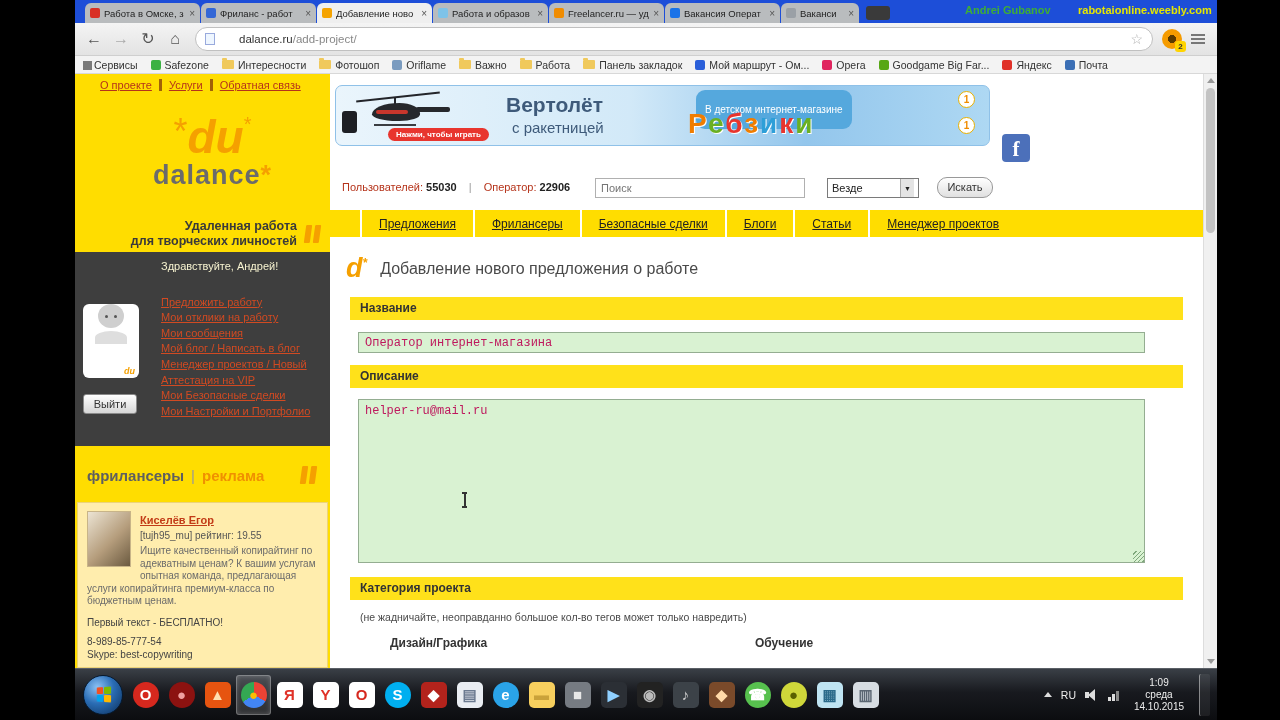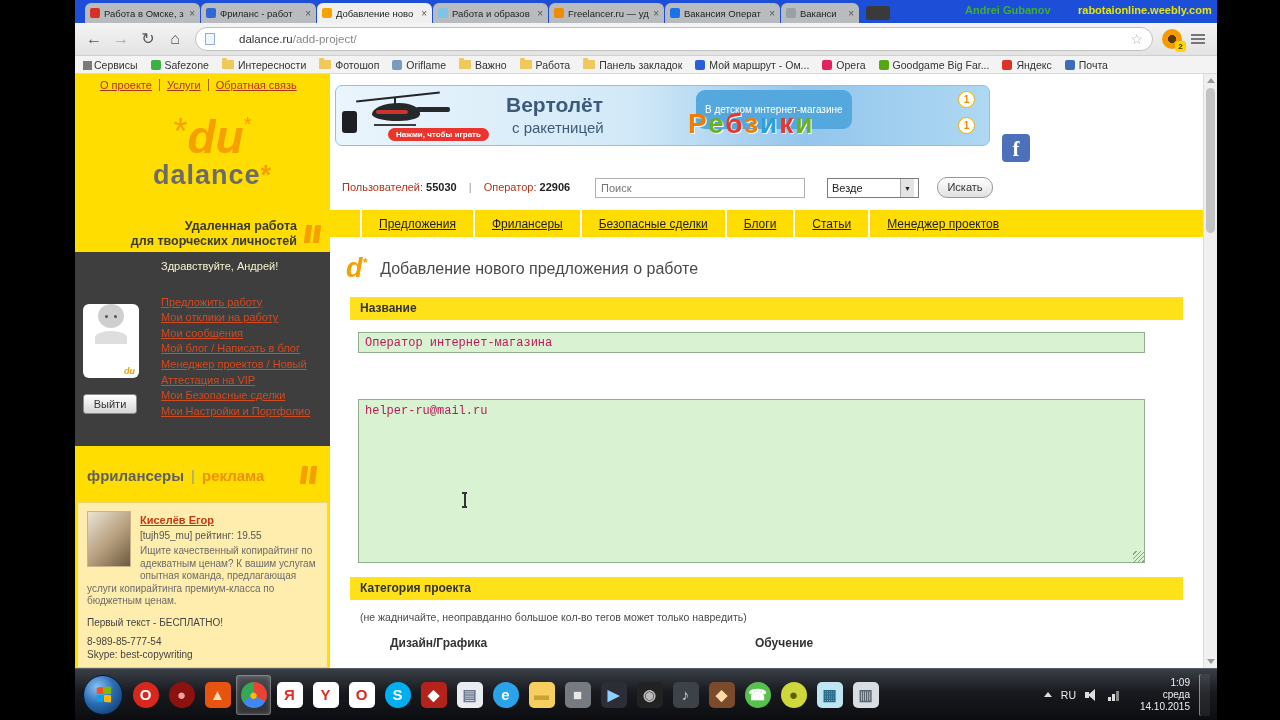--- a/index.html
+++ b/index.html
@@ -48,21 +48,21 @@
   .vscroll{position:absolute;right:0;top:74px;width:14px;height:594px;background:#f0f0f0;border-left:1px solid #ddd}
   .vthumb{position:absolute;left:2px;top:14px;width:9px;height:145px;background:#c3c3c3;border-radius:5px}
   .sbtn{position:absolute;left:3px;width:0;height:0;border-left:4px solid transparent;border-right:4px solid transparent}
   .sbtn.up{top:4px;border-bottom:5px solid #999}
   .sbtn.down{bottom:4px;border-top:5px solid #999}
 
   
   .leftcol{position:absolute;left:0;top:0;width:255px;height:100%;background:#ffdd00}
   .toplinks{position:absolute;top:5px;left:18px;display:flex;list-style:none}
   .toplinks li{font-size:11px;color:#b5331a;text-decoration:underline;padding:0 7px;white-space:nowrap}
-  .toplinks li + li{border-left:1px solid #a16207}
+  .toplinks li + li{border-left:3px solid #a16207}
   .logo{position:absolute;top:40px;left:45px;width:185px;text-align:center;line-height:1}
   .sA{font-size:36px;color:#f5a000;vertical-align:top}
   .du{font-size:46px;font-weight:bold;font-style:italic;color:#f5a000}
   .sB{font-size:20px;color:#f5a000;vertical-align:top}
   .logo-word{font-size:27px;font-weight:bold;color:#6b6b6b;letter-spacing:1px;margin-top:2px}
   .lstar{color:#f5a000}
   .tagline{position:absolute;top:145px;left:30px;right:10px;display:flex;align-items:center;justify-content:flex-end;gap:8px}
   .tagline .tl{text-align:right;font-size:12.5px;font-weight:bold;color:#3a3a3a;line-height:15px}
   .qbars{display:inline-flex;gap:3px}
   .qbars i{width:6px;height:18px;background:#f5a000;border-radius:1px;transform:skewX(-8deg)}
@@ -154,21 +154,21 @@
   .tbi-ic.round{border-radius:50%}
   .tray{margin-left:auto;display:flex;align-items:center;gap:9px;padding-right:3px}
   .tri-up{width:0;height:0;border-left:4px solid transparent;border-right:4px solid transparent;border-bottom:5px solid #ddd}
   .lang{color:#eee;font-size:10.5px}
   .spk{position:relative;width:14px;height:13px}
   .spk::before{content:"";position:absolute;left:0;top:4px;width:4px;height:6px;background:#ddd}
   .spk::after{content:"";position:absolute;left:3px;top:1px;border:6px solid transparent;border-right:7px solid #ddd;border-left:0}
   .net{display:flex;align-items:flex-end;gap:1px;height:12px}
   .net i{display:block;width:3px;background:#ddd}
   .net .n1{height:4px}.net .n2{height:7px}.net .n3{height:10px;background:#888}
-  .clock{color:#eee;font-size:10px;text-align:right;line-height:12px;min-width:62px}
+  .clock{color:#eee;font-size:10px;text-align:center;line-height:12px;min-width:62px}
   .showdesk{width:11px;height:42px;border-left:1px solid rgba(255,255,255,.45);background:rgba(255,255,255,.07);border-radius:2px}
 </style>
 </head>
 <body>
 
 <div class="screen">
 
   <div class="tabbar">
 
       <div class="tab">
@@ -437,20 +437,21 @@
       </div>
 
       <div class="ptitle">
         <span class="dmark">d<sup>*</sup></span>
         <span class="ptitle-text">Добавление нового предложения о работе</span>
       </div>
 
       <div class="secbar sec-name">Название</div>
       <input class="greenfield namein" value="Оператор интернет-магазина" style="">
 
+      <div class="secbar sec-desc">Описание</div>
       <textarea class="greenfield descta" style="">helper-ru@mail.ru</textarea>
       <div class="grip"></div>
       <div class="ibeam">
           <b></b>
         </div>
 
       <div class="secbar sec-cat">Категория проекта</div>
       <div class="hint">(не жадничайте, неоправданно большое кол-во тегов может только навредить)</div>
       <div class="cat cat1">Дизайн/Графика</div>
       <div class="cat cat2">Обучение</div>

